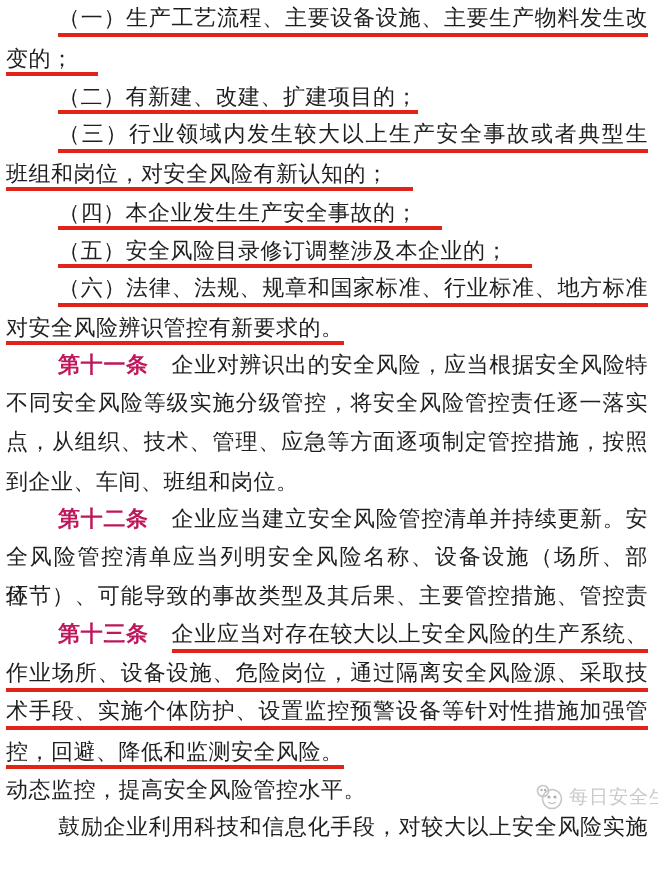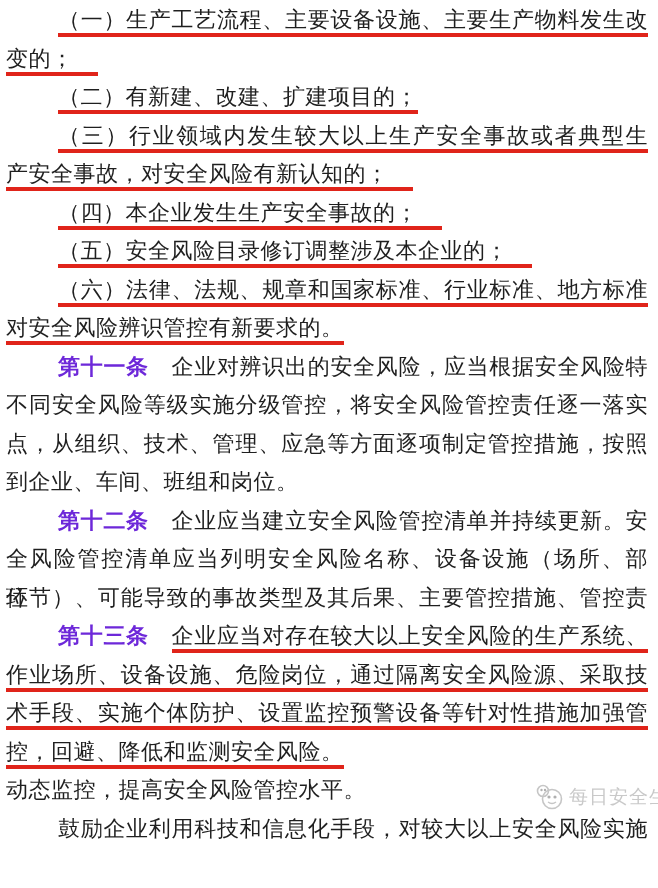--- a/index.html
+++ b/index.html
@@ -17,22 +17,22 @@
     z-index: 1;
   }
   .line {
     height: 38.5px;
     line-height: 38.5px;
     font-size: 22px;
     color: #1f1f1f;
     letter-spacing: 0.5px;
   }
   .ind  { padding-left: 52px; }
-  .just { text-align: justify; text-align-last: justify; }
-  .art  { font-weight: bold; color: #6d28d9; }
+  .just { text-align: justify; text-align-last: justify; font-family: Liberation Mono, monospace; }
+  .art  { font-weight: bold; color: #be185d; }
   .ul   {
     border-bottom: 4px solid #e0241a;
     padding-bottom: 1px;
   }
   .ext  { padding-right: 24px; text-align: right; }
   .watermark {
     position: absolute;
     top: 783px; left: 534px;
     z-index: 0;
     display: flex;
@@ -61,21 +61,21 @@
     <path d="M14 19 q4 3 8 0" fill="none" stroke="#c6c6c6" stroke-width="1.4"></path>
   </svg>
   <span class="wm-text">每日安全生产</span>
 </div>
 
 <div class="page">
   <div class="line ind just"><span class="txt ul">（一）生产工艺流程、主要设备设施、主要生产物料发生改</span></div>
   <div class="line"><span class="txt ul ext">变的；</span></div>
   <div class="line ind"><span class="txt ul">（二）有新建、改建、扩建项目的；</span></div>
   <div class="line ind just"><span class="txt ul">（三）行业领域内发生较大以上生产安全事故或者典型生</span></div>
-  <div class="line"><span class="txt ul ext">产安全事故，对安全风险有新认知的；</span></div>
+  <div class="line"><span class="txt ul ext">班组和岗位，对安全风险有新认知的；</span></div>
   <div class="line ind"><span class="txt ul ext">（四）本企业发生生产安全事故的；</span></div>
   <div class="line ind"><span class="txt ul ext">（五）安全风险目录修订调整涉及本企业的；</span></div>
   <div class="line ind just"><span class="txt ul">（六）法律、法规、规章和国家标准、行业标准、地方标准</span></div>
   <div class="line"><span class="txt ul">对安全风险辨识管控有新要求的。</span></div>
 
   <div class="line ind just"><b class="art">第十一条</b><span class="txt">　企业对辨识出的安全风险，应当根据安全风险特</span></div>
   <div class="line just"><span class="txt">不同安全风险等级实施分级管控，将安全风险管控责任逐一落实</span></div>
   <div class="line just"><span class="txt">点，从组织、技术、管理、应急等方面逐项制定管控措施，按照</span></div>
   <div class="line"><span class="txt">到企业、车间、班组和岗位。</span></div>
 

